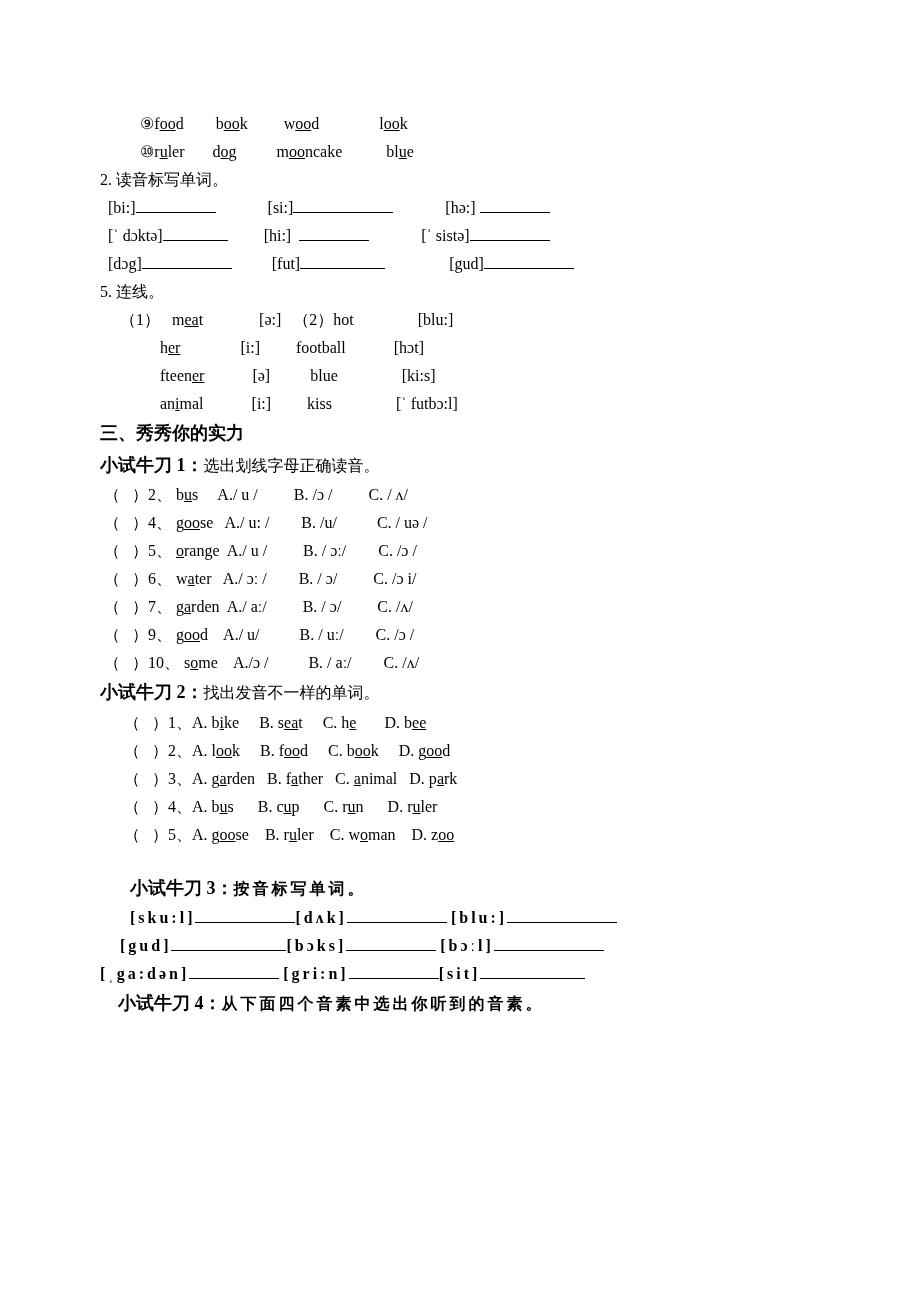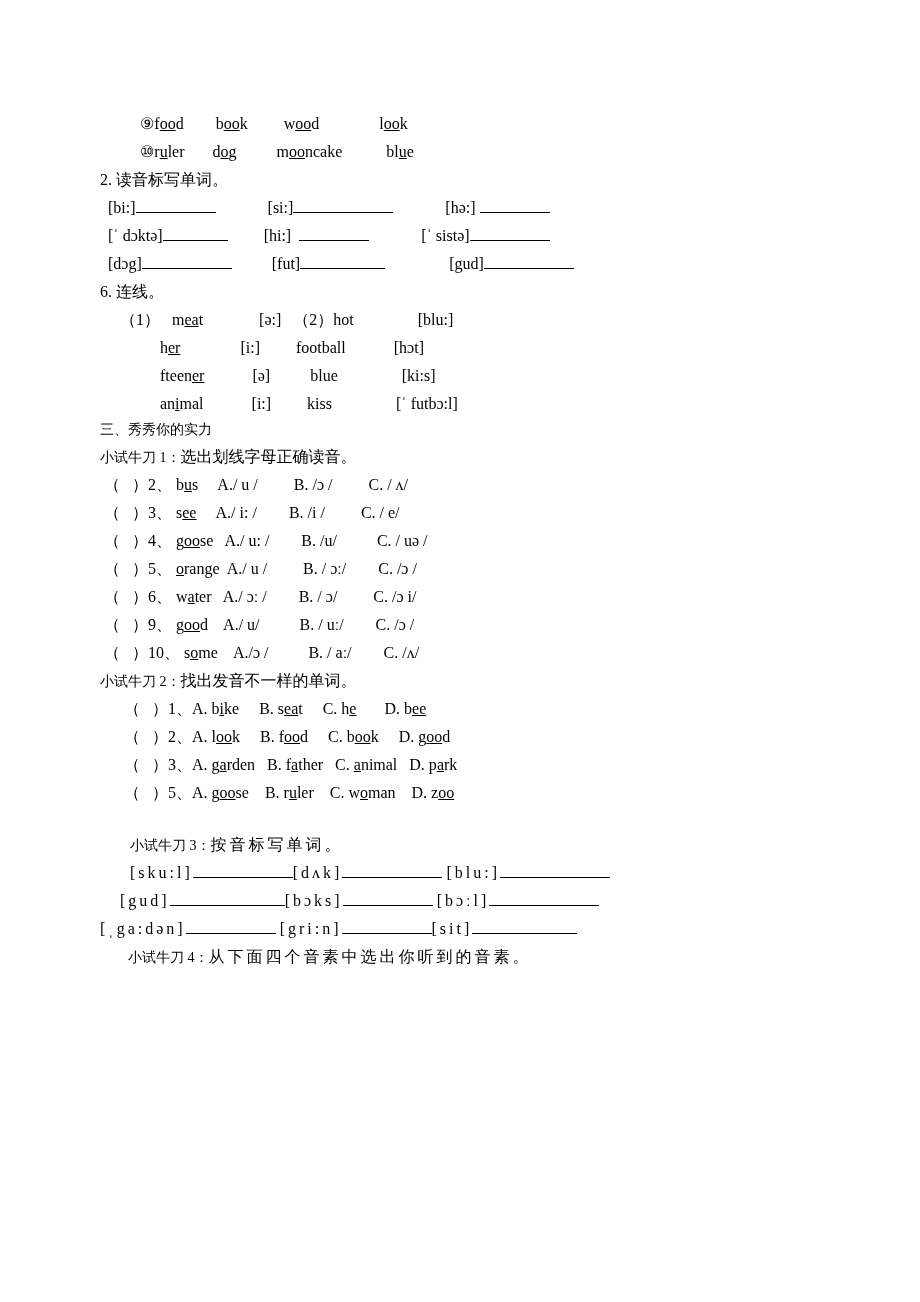--- a/index.html
+++ b/index.html
@@ -8,64 +8,65 @@
       background: white;
       margin: 0;
       padding: 110px 100px 60px 100px;
       width: 920px;
       box-sizing: border-box;
       line-height: 1.75;
       color: #000;
     }
     .row { white-space: pre; font-family: "Times New Roman", "SimSun", serif; }
     .u { text-decoration: underline; }
-    .heading { font-weight: normal; font-size: 14px; }
+    .heading { font-weight: bold; font-size: 18px; }
     .blank { display: inline-block; border-bottom: 1px solid #000; min-width: 80px; height: 1em; vertical-align: baseline; }
     .paren { font-family: "SimSun"; }
     .phon { font-family: "Times New Roman", serif; }
-    .spaced { letter-spacing: 3px; }
+    .spaced { letter-spacing: 3px; font-weight: bold; }
     .circled { font-family: "SimSun"; }
   </style>
 </head>
 <body>
 
 <div class="row">          <span class="circled">⑨</span><span>f</span><span class="u">oo</span><span>d</span>        <span>b</span><span class="u">oo</span><span>k</span>         <span>w</span><span class="u">oo</span><span>d</span>               <span>l</span><span class="u">oo</span><span>k</span></div>
 <div class="row">          <span class="circled">⑩</span><span>r</span><span class="u">u</span><span>ler</span>       <span>d</span><span class="u">o</span><span>g</span>          <span>m</span><span class="u">oo</span><span>ncake</span>           <span>bl</span><span class="u">u</span><span>e</span></div>
 
 <div class="row"><span>2. 读音标写单词。</span></div>
 <div class="row">  <span class="phon">[bi:]</span><span class="blank"></span>             <span class="phon">[si:]</span><span class="blank" style="min-width:100px"></span>             <span class="phon">[hə:]</span> <span class="blank" style="min-width:70px"></span></div>
 <div class="row">  <span class="phon">[ˈ dɔktə]</span><span class="blank" style="min-width:65px"></span>         <span class="phon">[hi:]</span>  <span class="blank" style="min-width:70px"></span>             <span class="phon">[ˈ sistə]</span><span class="blank"></span></div>
 <div class="row">  <span class="phon">[dɔg]</span><span class="blank" style="min-width:90px"></span>          <span class="phon">[fut]</span><span class="blank" style="min-width:85px"></span>                <span class="phon">[gud]</span><span class="blank" style="min-width:90px"></span></div>
 
-<div class="row"><span>6. 连线。</span></div>
+<div class="row"><span>5. 连线。</span></div>
 <div class="row">     <span class="paren">（1）</span>   <span>m</span><span class="u">ea</span><span>t</span>              <span class="phon">[ə:]</span>   <span class="paren">（2）</span><span>hot</span>                <span class="phon">[blu:]</span></div>
 <div class="row">               <span>h</span><span class="u">er</span><span></span>               <span class="phon">[i:]</span>         <span>football</span>            <span class="phon">[hɔt]</span></div>
 <div class="row">               <span>fteen</span><span class="u">er</span><span></span>            <span class="phon">[ə]</span>          <span>blue</span>                <span class="phon">[ki:s]</span></div>
 <div class="row">               <span>an</span><span class="u">i</span><span>mal</span>            <span class="phon">[i:]</span>         <span>kiss</span>                <span class="phon">[ˈ futbɔ:l]</span></div>
 
 <div class="row heading"><span>三、秀秀你的实力</span></div>
 
 <div class="row"><span class="heading">小试牛刀 1：</span><span>选出划线字母正确读音。</span></div>
 <div id="try1-rows">
     <div class="row"> <span class="paren">（   ）</span>2、 <span>b</span><span class="u">u</span><span>s</span>     A./ u /         B. /ɔ /         C. / ʌ/</div>
-    <div class="row"> <span class="paren">（   ）</span>3、 <span>s</span><span class="u">ee</span><span></span>     A./ i: /        B. /i /         C. / e/</div>
     <div class="row"> <span class="paren">（   ）</span>4、 <span>g</span><span class="u">oo</span><span>se</span>   A./ u: /        B. /u/          C. / uə /</div>
     <div class="row"> <span class="paren">（   ）</span>5、 <span></span><span class="u">o</span><span>range</span>  A./ u /         B. / ɔː/        C. /ɔ /</div>
     <div class="row"> <span class="paren">（   ）</span>6、 <span>w</span><span class="u">a</span><span>ter</span>   A./ ɔː /        B. / ɔ/         C. /ɔ i/</div>
+    <div class="row"> <span class="paren">（   ）</span>7、 <span>g</span><span class="u">a</span><span>rden</span>  A./ aː/         B. / ɔ/         C. /ʌ/</div>
     <div class="row"> <span class="paren">（   ）</span>9、 <span>g</span><span class="u">oo</span><span>d</span>    A./ u/          B. / uː/        C. /ɔ /</div>
     <div class="row"> <span class="paren">（   ）</span>10、 <span>s</span><span class="u">o</span><span>me</span>    A./ɔ /          B. / aː/        C. /ʌ/</div>
   </div>
 
 <div class="row"><span class="heading">小试牛刀 2：</span><span>找出发音不一样的单词。</span></div>
 <div id="try2-rows">
     <div class="row">      <span class="paren">（   ）</span>1、<span>A. b</span><span class="u">i</span><span>ke</span>     <span>B. s</span><span class="u">ea</span><span>t</span>     <span>C. h</span><span class="u">e</span><span></span>       <span>D. b</span><span class="u">ee</span><span></span></div>
     <div class="row">      <span class="paren">（   ）</span>2、<span>A. l</span><span class="u">oo</span><span>k</span>     <span>B. f</span><span class="u">oo</span><span>d</span>     <span>C. b</span><span class="u">oo</span><span>k</span>     <span>D. g</span><span class="u">oo</span><span>d</span></div>
     <div class="row">      <span class="paren">（   ）</span>3、<span>A. g</span><span class="u">a</span><span>rden</span>   <span>B. f</span><span class="u">a</span><span>ther</span>   <span>C. </span><span class="u">a</span><span>nimal</span>   <span>D. p</span><span class="u">a</span><span>rk</span></div>
+    <div class="row">      <span class="paren">（   ）</span>4、<span>A. b</span><span class="u">u</span><span>s</span>      <span>B. c</span><span class="u">u</span><span>p</span>      <span>C. r</span><span class="u">u</span><span>n</span>      <span>D. r</span><span class="u">u</span><span>ler</span></div>
     <div class="row">      <span class="paren">（   ）</span>5、<span>A. g</span><span class="u">oo</span><span>se</span>    <span>B. r</span><span class="u">u</span><span>ler</span>    <span>C. w</span><span class="u">o</span><span>man</span>    <span>D. z</span><span class="u">oo</span><span></span></div>
   </div>
 <div style="height:24px"></div>
 
 <div class="row" style="margin-left:30px"><span class="heading">小试牛刀 3：</span><span class="spaced">按音标写单词。</span></div>
 <div class="row" style="margin-left:30px"><span class="phon spaced">[sku:l]</span><span class="blank" style="min-width:100px"></span><span class="phon spaced">[dʌk]</span><span class="blank" style="min-width:100px"></span> <span class="phon spaced">[blu:]</span><span class="blank" style="min-width:110px"></span></div>
 <div class="row" style="margin-left:20px"><span class="phon spaced">[gud]</span><span class="blank" style="min-width:115px"></span><span class="phon spaced">[bɔks]</span><span class="blank" style="min-width:90px"></span> <span class="phon spaced">[bɔːl]</span><span class="blank" style="min-width:110px"></span></div>
 <div class="row" style=""><span class="phon spaced">[ˌga:dən]</span><span class="blank" style="min-width:90px"></span> <span class="phon spaced">[gri:n]</span><span class="blank" style="min-width:90px"></span><span class="phon spaced">[sit]</span><span class="blank" style="min-width:105px"></span></div>
 
-<div class="row" style="margin-left:28px"><span class="heading">小试牛刀 4：</span><span class="spaced">从下面四个音素中选出你听到的音素。</span></div>
+<div class="row" style="margin-left:18px"><span class="heading">小试牛刀 4：</span><span class="spaced">从下面四个音素中选出你听到的音素。</span></div>
 
 </body></html>

